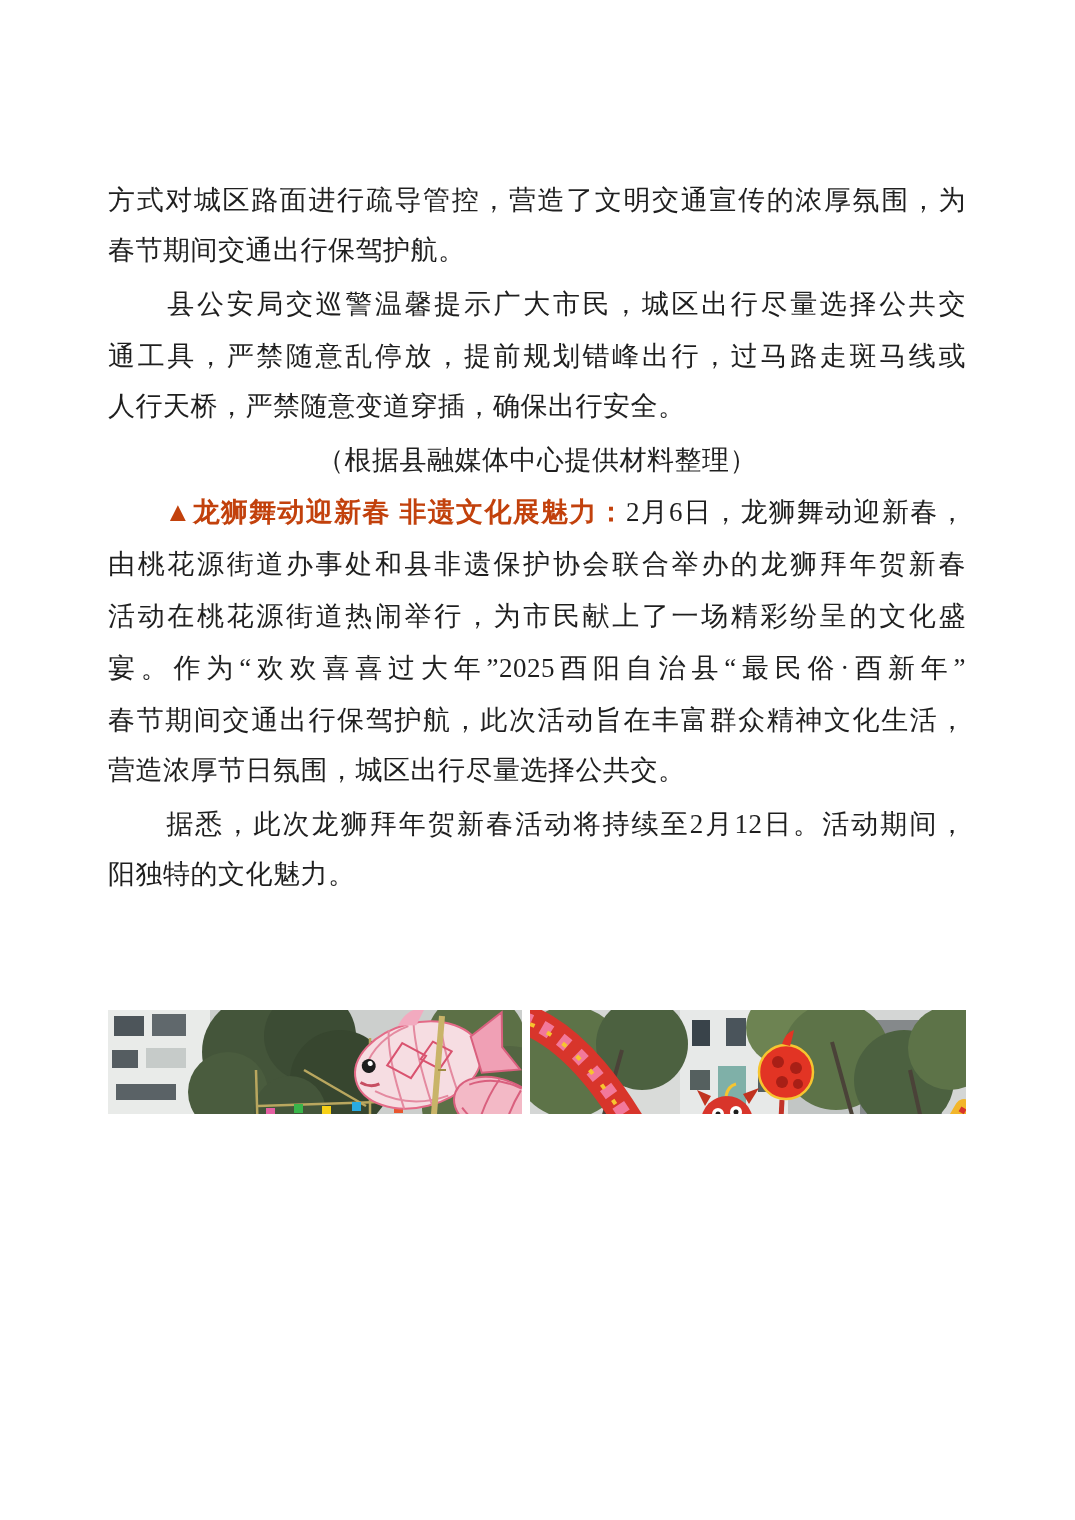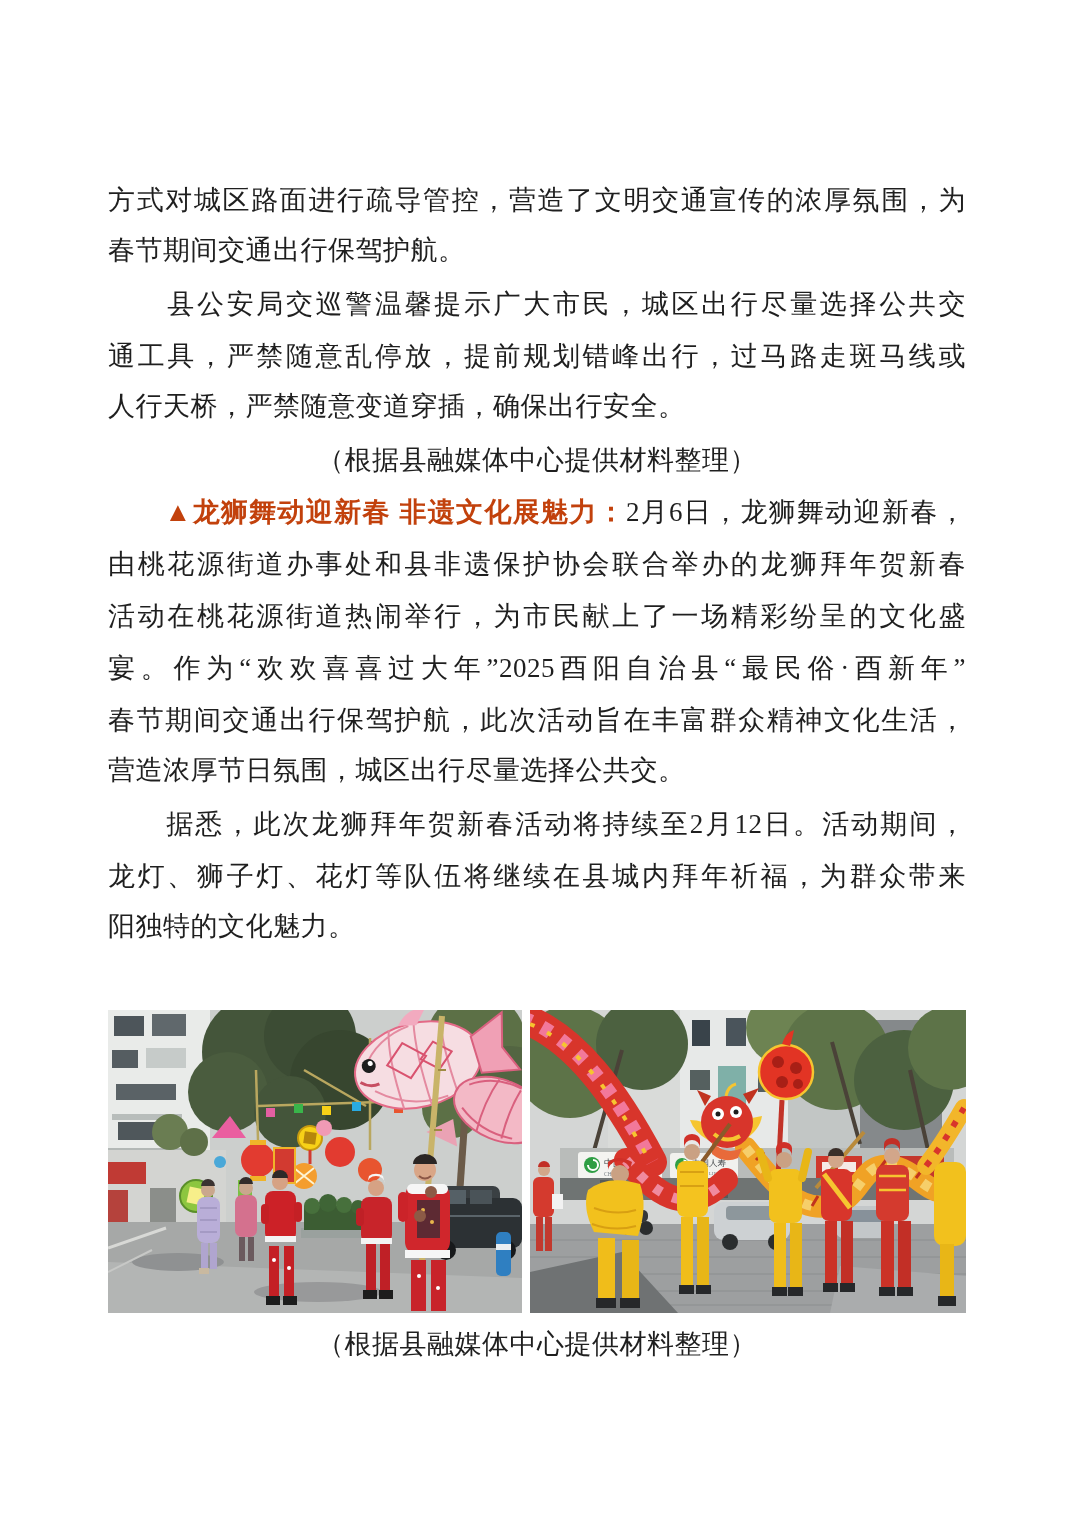--- a/index.html
+++ b/index.html
@@ -1,18 +1,18 @@
 <!DOCTYPE html>
 <html><head>
 <meta charset="utf-8">
 <style>
   html,body{margin:0;padding:0;background:#ffffff;}
   .page{
     position:relative;
-    width:1075px;height:1520px;
+    width:1075px;height:1114px;
     background:#ffffff;
     font-family:"Liberation Serif","DejaVu Serif",serif;
     color:#1f1f1f;
     overflow:hidden;
   }
   .article{
     position:absolute;left:108px;top:174px;width:858px;
     font-size:27px;line-height:52px;
   }
   .line{height:52px;overflow:hidden;letter-spacing:0.5px;}
@@ -51,21 +51,20 @@
       <div>
         <div class="line line-fill"><span>　　</span><span class="bold">▲龙狮舞动迎新春 非遗文化展魅力：</span><span>2月6日，龙狮舞动迎新春，</span></div>
         <div class="line line-fill"><span>由桃花源街道办事处和县非遗保护协会联合举办的龙狮拜年贺新春</span></div>
         <div class="line line-fill"><span>活动在桃花源街道热闹举行，为市民献上了一场精彩纷呈的文化盛</span></div>
         <div class="line line-fill"><span>宴。作为“欢欢喜喜过大年”2025酉阳自治县“最民俗·酉新年”</span></div>
         <div class="line line-fill"><span>春节期间交通出行保驾护航，此次活动旨在丰富群众精神文化生活，</span></div>
         <div class="line line-left"><span>营造浓厚节日氛围，城区出行尽量选择公共交。</span></div>
       </div>
       <div>
         <div class="line line-fill"><span>　　据悉，此次龙狮拜年贺新春活动将持续至2月12日。活动期间，</span></div>
-        <div class="line line-fill"><span>龙灯、狮子灯、花灯等队伍将继续在县城内拜年祈福，为群众带来</span></div>
         <div class="line line-left"><span>阳独特的文化魅力。</span></div>
       </div>
     </div>
 
   <div class="photos">
 
     <svg class="photo" width="414" height="303" viewBox="0 0 414 303" xmlns="http://www.w3.org/2000/svg">
       <rect width="414" height="303" fill="#cccfcd"></rect>
 
       <g>

